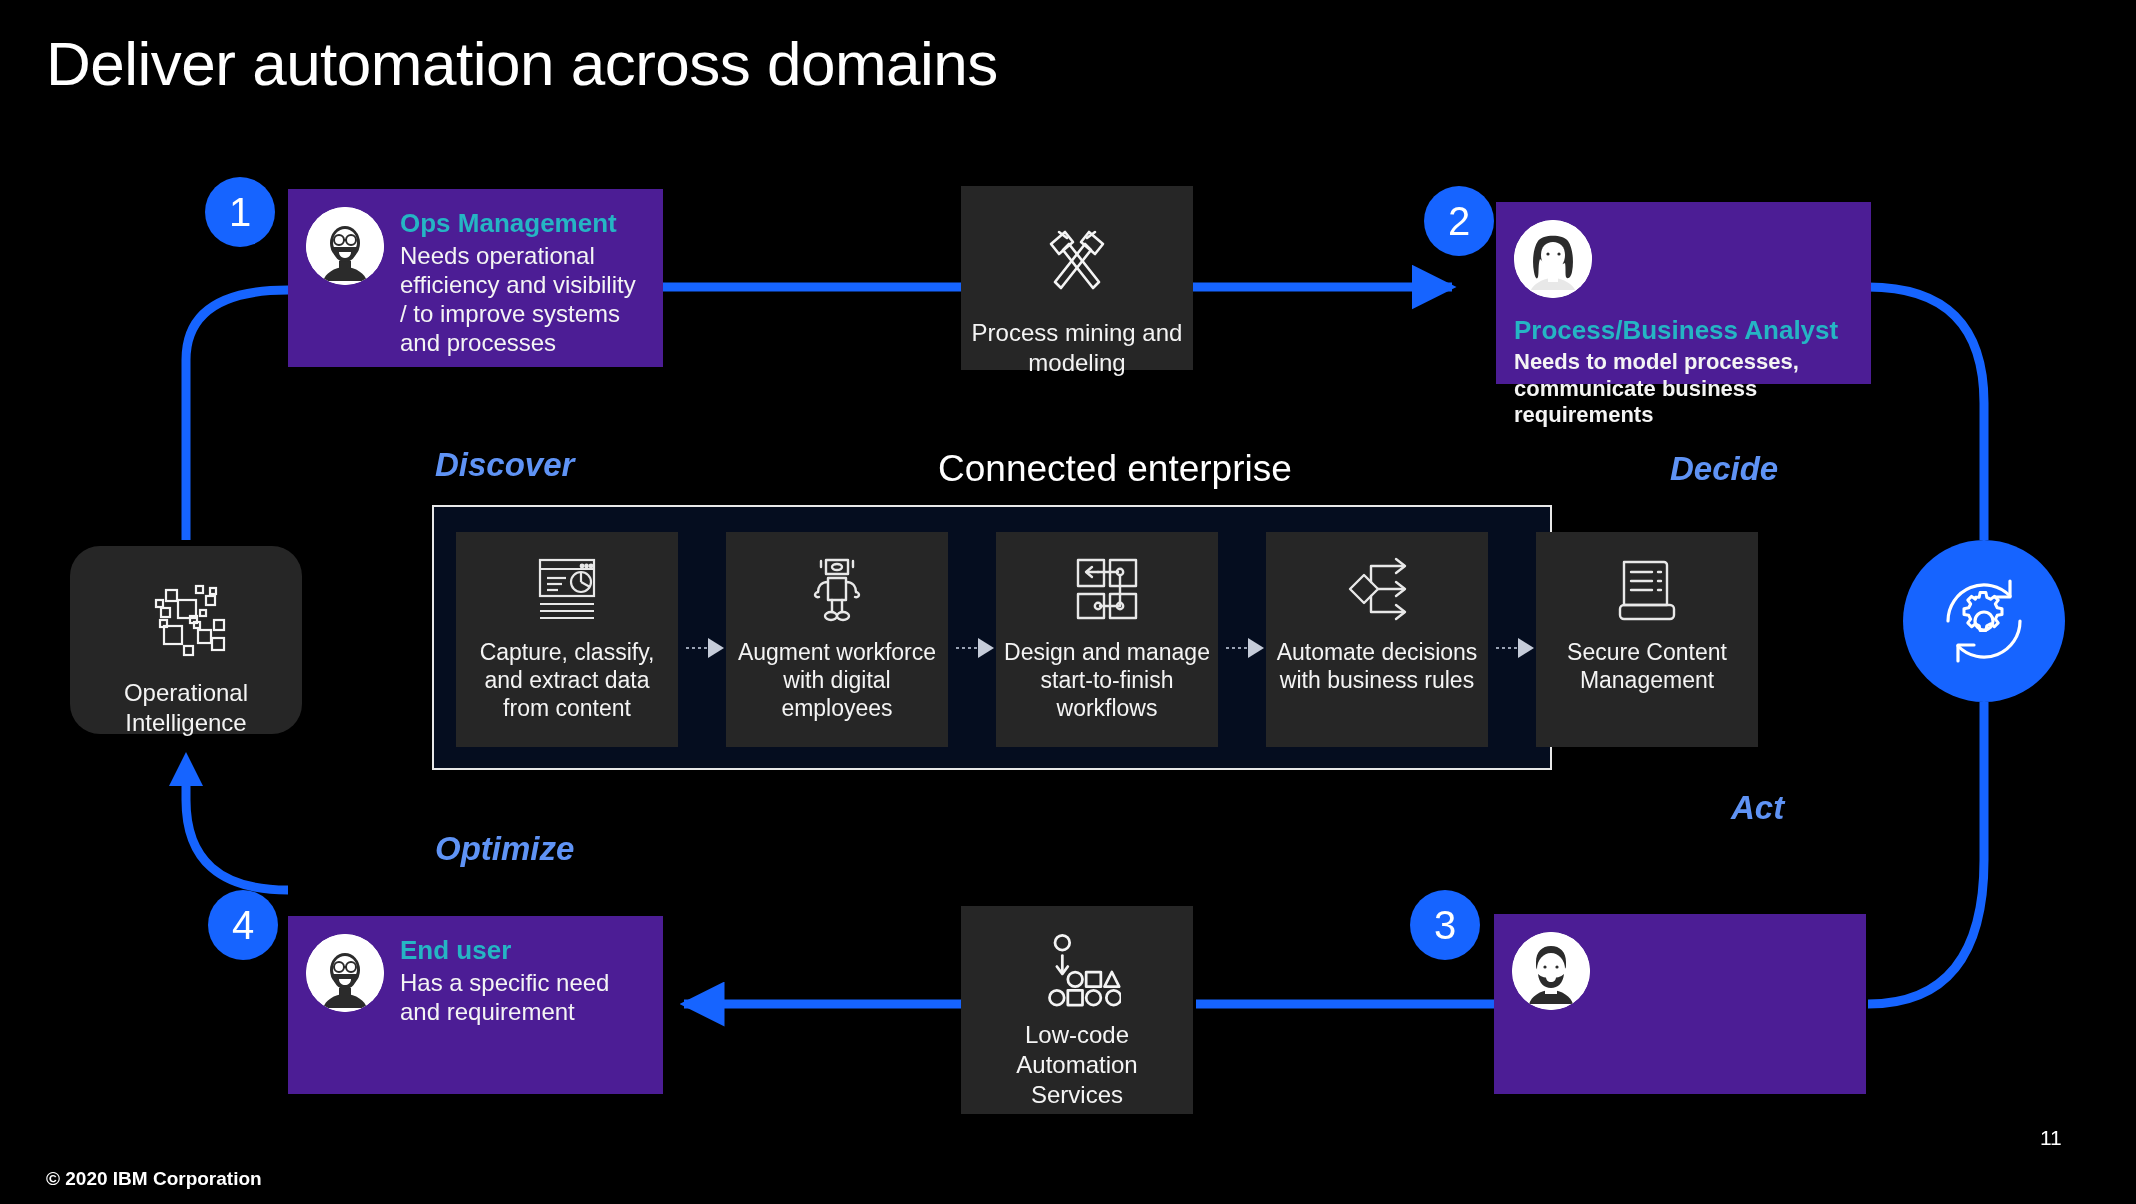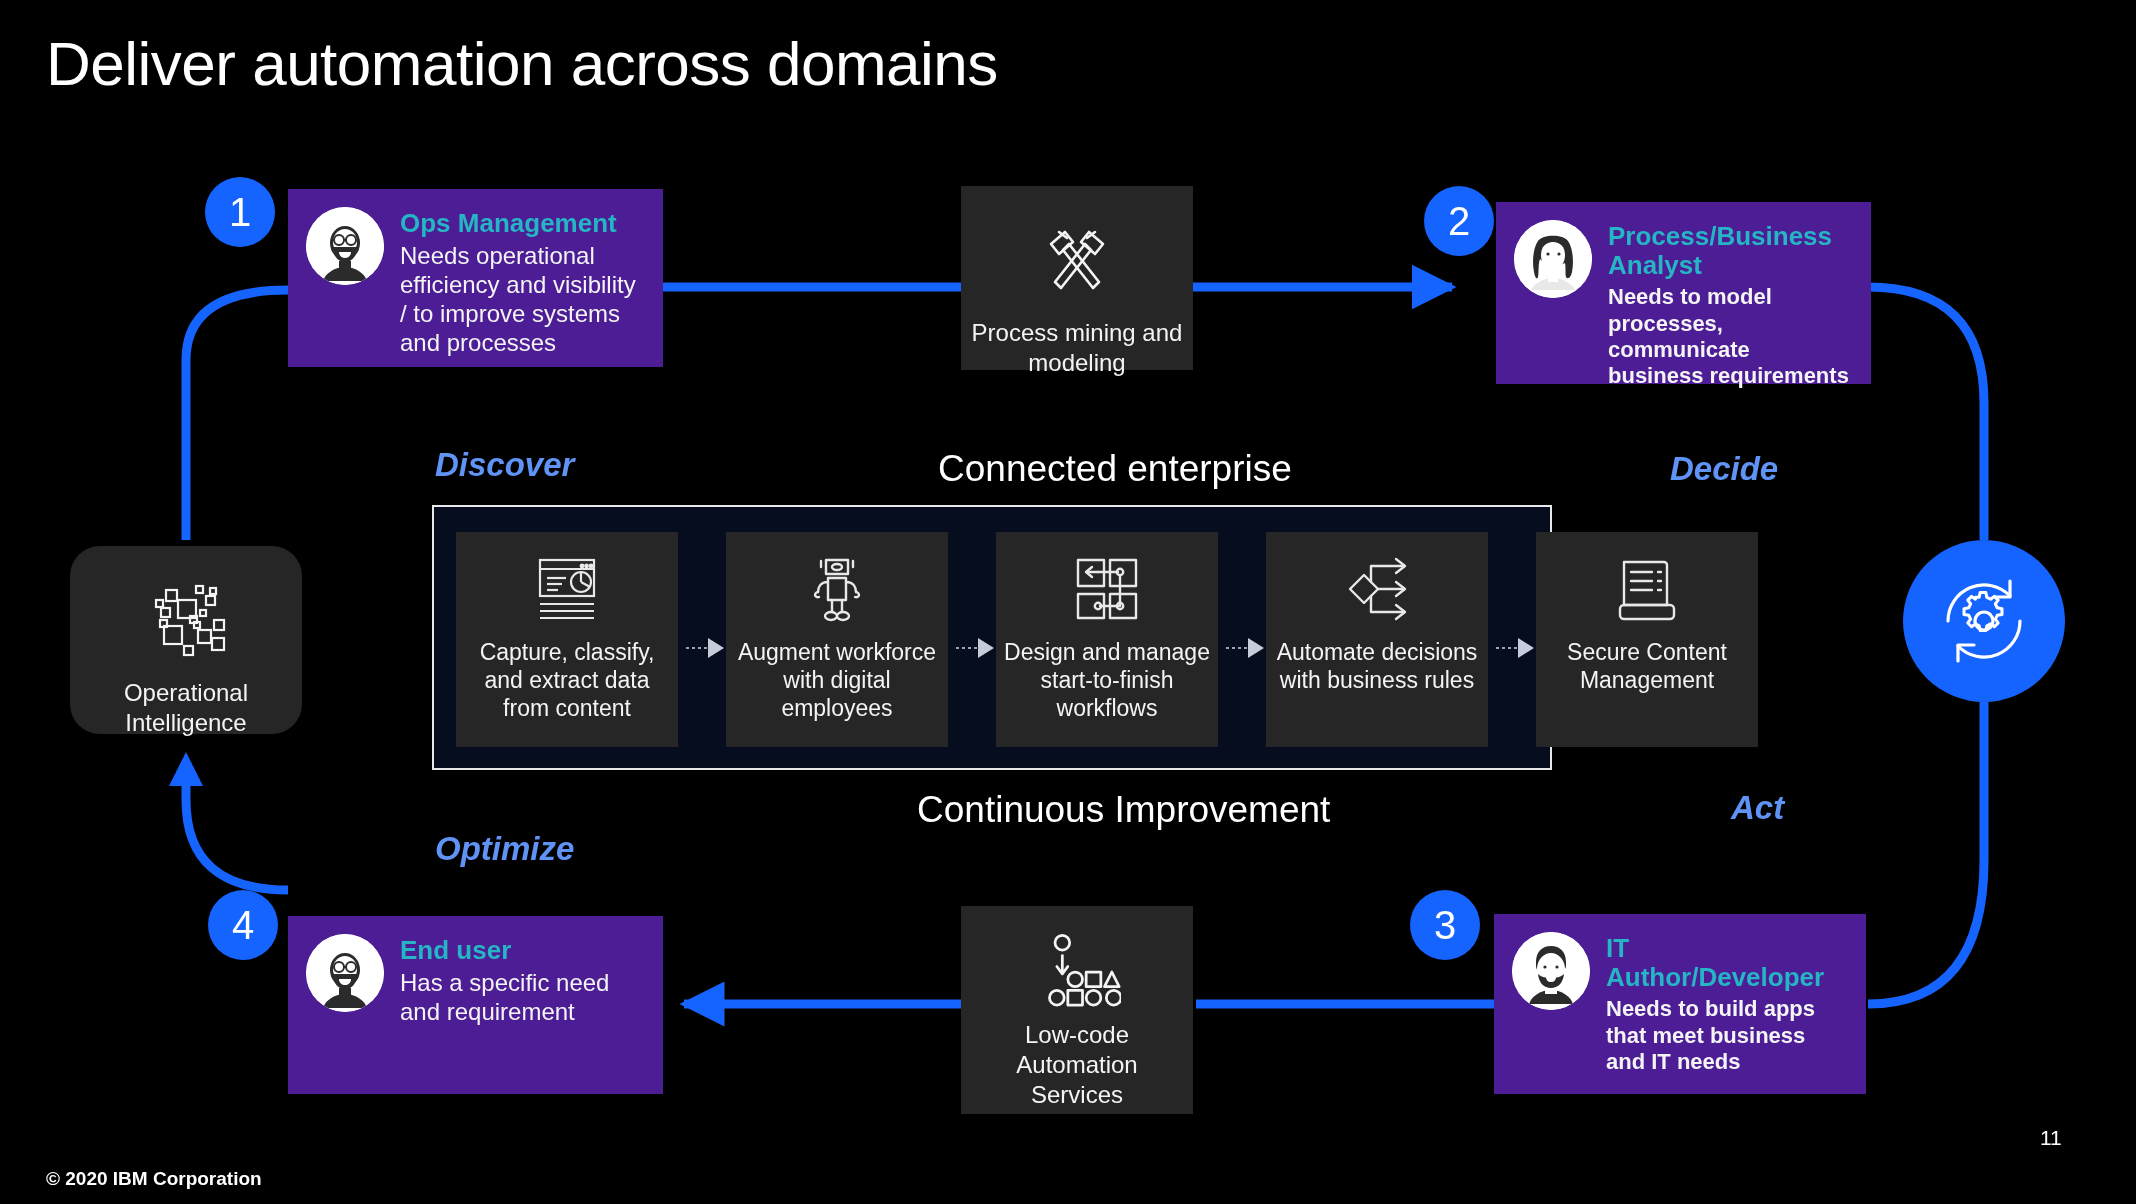--- a/index.html
+++ b/index.html
@@ -158,21 +158,21 @@
         <line x1="38" y1="33" x2="40" y2="33" stroke="#2b2b2b" stroke-width="2"></line>
       </svg>
     </div>
     <div class="persona-text">
       <div class="persona-role">Ops Management</div>
       <div class="persona-desc">Needs operational efficiency and visibility / to improve systems and processes</div>
     </div>
   </div>
 
   <div class="num-badge" style="left:1424px; top:186px;">2</div>
-  <div class="persona" style="left:1496px; top:202px; width:375px; height:182px;">
+  <div class="persona" style="left:1496px; top:202px; width:375px; height:182px;flex-direction:column;">
     <div class="avatar">
       <svg viewBox="0 0 78 78">
         <circle cx="39" cy="39" r="39" fill="#ffffff"></circle>
         <path d="M39 58c-11 0-20 7-22 12h44c-2-5-11-12-22-12z" fill="#e8e8e8"></path>
         <path d="M20 52c-2-10-1-24 4-31 5-7 25-7 30 0 5 7 6 21 4 31-1 5-4 8-6 5-1-3 0-10-1-14-8 4-20 2-25-4-2 5-1 14-2 18-1 3-3 1-4-5z" fill="#2b2b2b"></path>
         <path d="M39 50c-7 0-12-7-12-15s5-13 12-13 12 5 12 13-5 15-12 15z" fill="#ffffff"></path>
         <path d="M34 55h10v7h-10z" fill="#ffffff"></path>
         <circle cx="34" cy="34" r="1.6" fill="#2b2b2b"></circle>
         <circle cx="45" cy="34" r="1.6" fill="#2b2b2b"></circle>
       </svg>
@@ -190,24 +190,20 @@
         <circle cx="39" cy="39" r="39" fill="#ffffff"></circle>
         <path d="M39 58c-11 0-20 7-22 14h44c-2-7-11-14-22-14z" fill="#2b2b2b"></path>
         <path d="M33 52h12v10h-12z" fill="#ffffff"></path>
         <path d="M24 30c0-10 6-16 15-16s15 6 15 16v4c0 2-1 3-2 3-1-6-5-9-13-9-6 0-10 2-12 6-1 2-1 4-1 4-1 0-2-2-2-4z" fill="#2b2b2b"></path>
         <ellipse cx="39" cy="37" rx="14" ry="16" fill="#ffffff"></ellipse>
         <path d="M26 42c1 9 6 14 13 14s12-5 13-14c-3 3-8 4-13 4s-10-1-13-4z" fill="#2b2b2b"></path>
         <path d="M34 45h10c0 3-2 5-5 5s-5-2-5-5z" fill="#ffffff"></path>
         <circle cx="33" cy="35" r="1.6" fill="#2b2b2b"></circle>
         <circle cx="45" cy="35" r="1.6" fill="#2b2b2b"></circle>
       </svg>
-    </div>
-    <div class="persona-text">
-      <div class="persona-role">IT Author/Developer</div>
-      <div class="persona-desc bold">Needs to build apps that meet business and IT needs</div>
     </div>
   </div>
 
   <div class="num-badge" style="left:208px; top:890px;">4</div>
   <div class="persona" style="left:288px; top:916px; width:375px; height:178px;">
     <div class="avatar">
       <svg viewBox="0 0 78 78">
         <circle cx="39" cy="39" r="39" fill="#ffffff"></circle>
         <path d="M39 60c-11 0-20 7-22 14h44c-2-7-11-14-22-14z" fill="#2b2b2b"></path>
         <path d="M33 54h12v10h-12z" fill="#2b2b2b"></path>
@@ -402,21 +398,20 @@
       <div class="cap-label">Secure Content Management</div>
     </div>
   </div>
 
   <div class="stage-label" style="left:435px; top:446px;">Discover</div>
   <div class="stage-label" style="left:1670px; top:450px;">Decide</div>
   <div class="stage-label" style="left:435px; top:830px;">Optimize</div>
   <div class="stage-label" style="left:1731px; top:789px;">Act</div>
 
   <div class="center-label" style="left:938px; top:448px;">Connected enterprise</div>
-  <div class="center-label" style="left:917px; top:789px;">Continuous Improvement</div>
 
   <div class="loop-badge">
     <span>
       <svg viewBox="0 0 104 104" fill="none" stroke="#ffffff" stroke-width="3.2" stroke-linecap="round" stroke-linejoin="round">
         <path d="M16 52 a36 36 0 0 1 62 -25"></path>
         <polyline points="78,12 78,28 62,28"></polyline>
         <path d="M88 52 a36 36 0 0 1 -62 25"></path>
         <polyline points="26,92 26,76 42,76"></polyline>
         <path d="M52 34 l4 0 1 -5 6 0 1 5 4 2 4 -3 4 4 -3 4 2 4 5 1 0 6 -5 1 -2 4 3 4 -4 4 -4 -3 -4 2 -1 5 -6 0 -1 -5 -4 -2 -4 3 -4 -4 3 -4 -2 -4 -5 -1 0 -6 5 -1 2 -4 -3 -4 4 -4 4 3 z" transform="translate(-6,-4) scale(0.95)"></path>
         <circle cx="52" cy="52" r="9"></circle>

